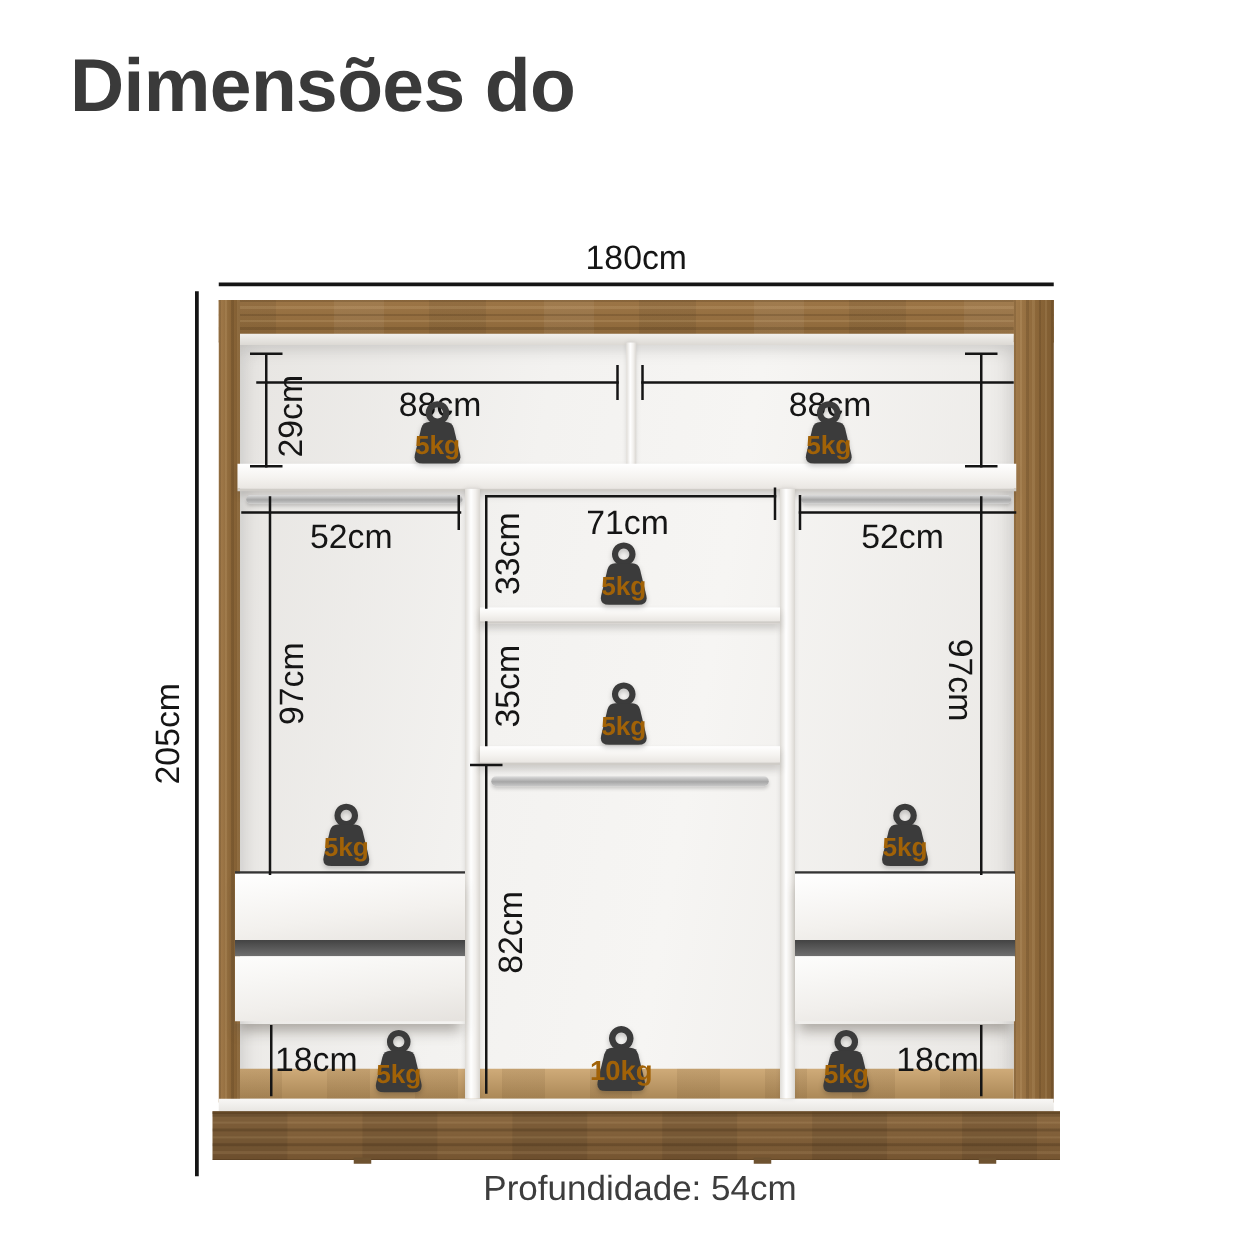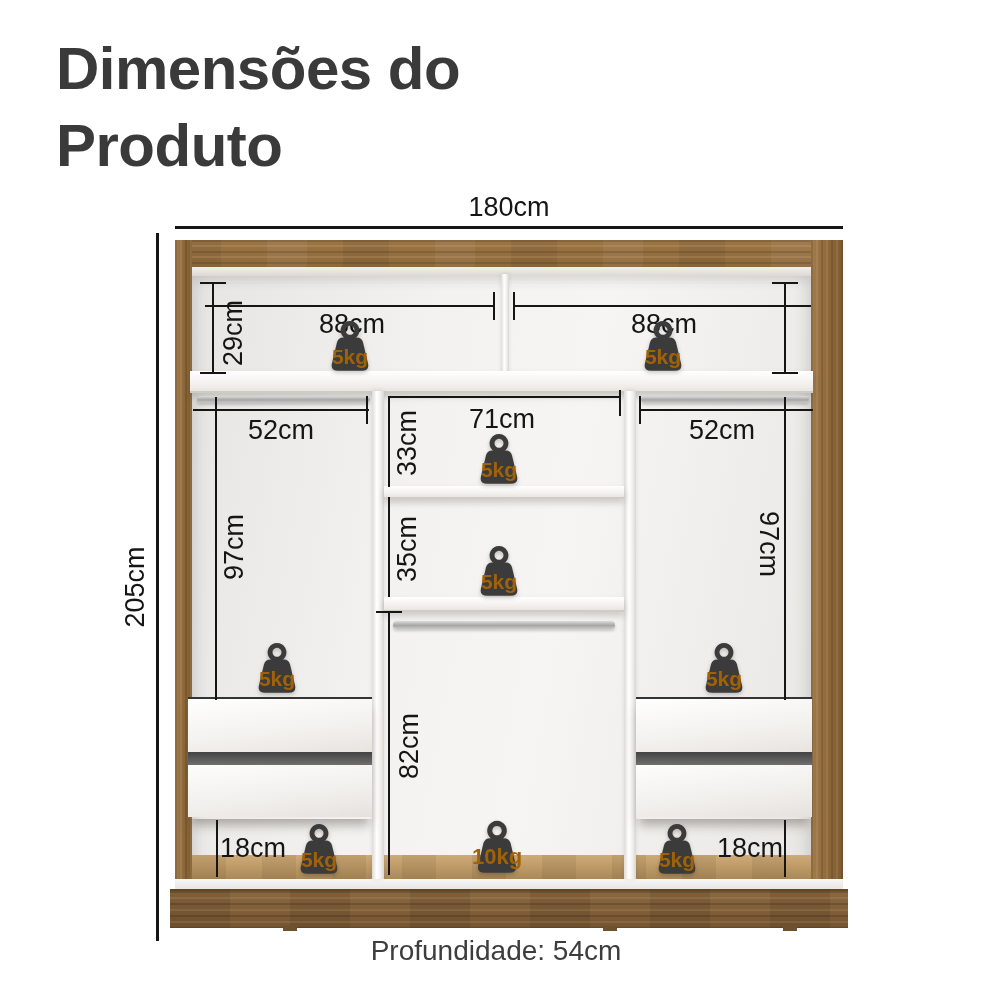--- a/index.html
+++ b/index.html
@@ -69,21 +69,20 @@
               color:#a16207;font-size:21px;}
   .weight.big .wl{font-size:22px;bottom:8px;}
 </style>
 </head>
 <body>
 
 <div class="canvas">
 
   <div class="title">
     <div>Dimensões do</div>
-    <div>Produto</div>
   </div>
 
   <div class="abs wood-h" style="left:175px;top:240px;width:668px;height:34px;"></div>
   <div class="abs wood-v" style="left:175px;top:240px;width:17px;height:642px;"></div>
   <div class="abs wood-v" style="left:811px;top:240px;width:32px;height:642px;"></div>
 
   <div class="abs interior" style="left:192px;top:274px;width:619px;height:605px;"></div>
   <div class="abs light-strip" style="left:192px;top:267px;width:619px;height:9px;"></div>
   <div class="abs wood-floor" style="left:192px;top:855px;width:619px;height:24px;"></div>
 
@@ -223,15 +222,15 @@
     <span class="wl">10kg</span>
   </div>
   <div class="weight" style="left:650px;top:821px;width:54px;height:58px;">
     <svg viewBox="0 0 60 64">
         <path fill="#3b3b3b" fill-rule="evenodd" d="M30 3a10.5 10.5 0 1 0 .01 0Z M30 8.5a5 5 0 1 1 -.01 0Z"></path>
         <path fill="#3b3b3b" d="M22.5 21.5h15q5.5 0 7 5.5l5.5 23q2 8.5-7 8.5h-26q-9 0-7-8.5l5.5-23q1.5-5.5 7-5.5Z"></path>
       </svg>
     <span class="wl">5kg</span>
   </div>
 
-  <span class="footer" style="left:496px;top:951px;">Profundidade: 54cm</span>
+  <span class="footer" style="left:512px;top:951px;">Profundidade: 54cm</span>
 
 </div>
 
 </body></html>

